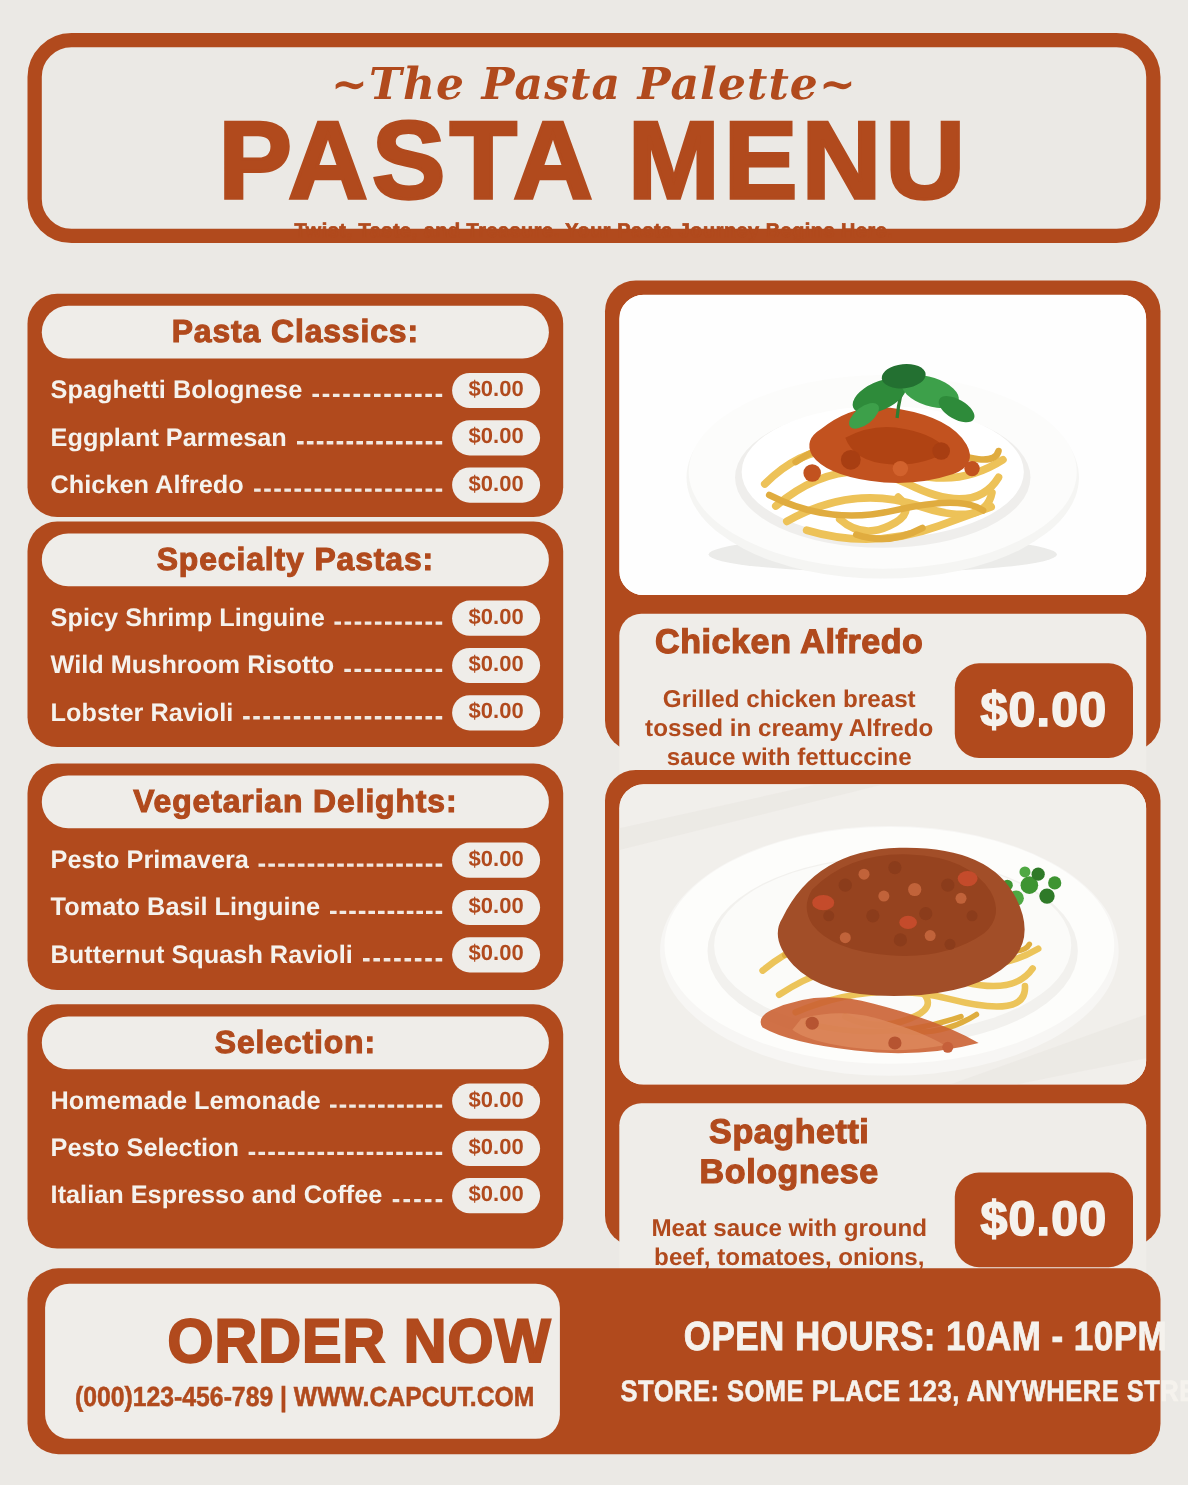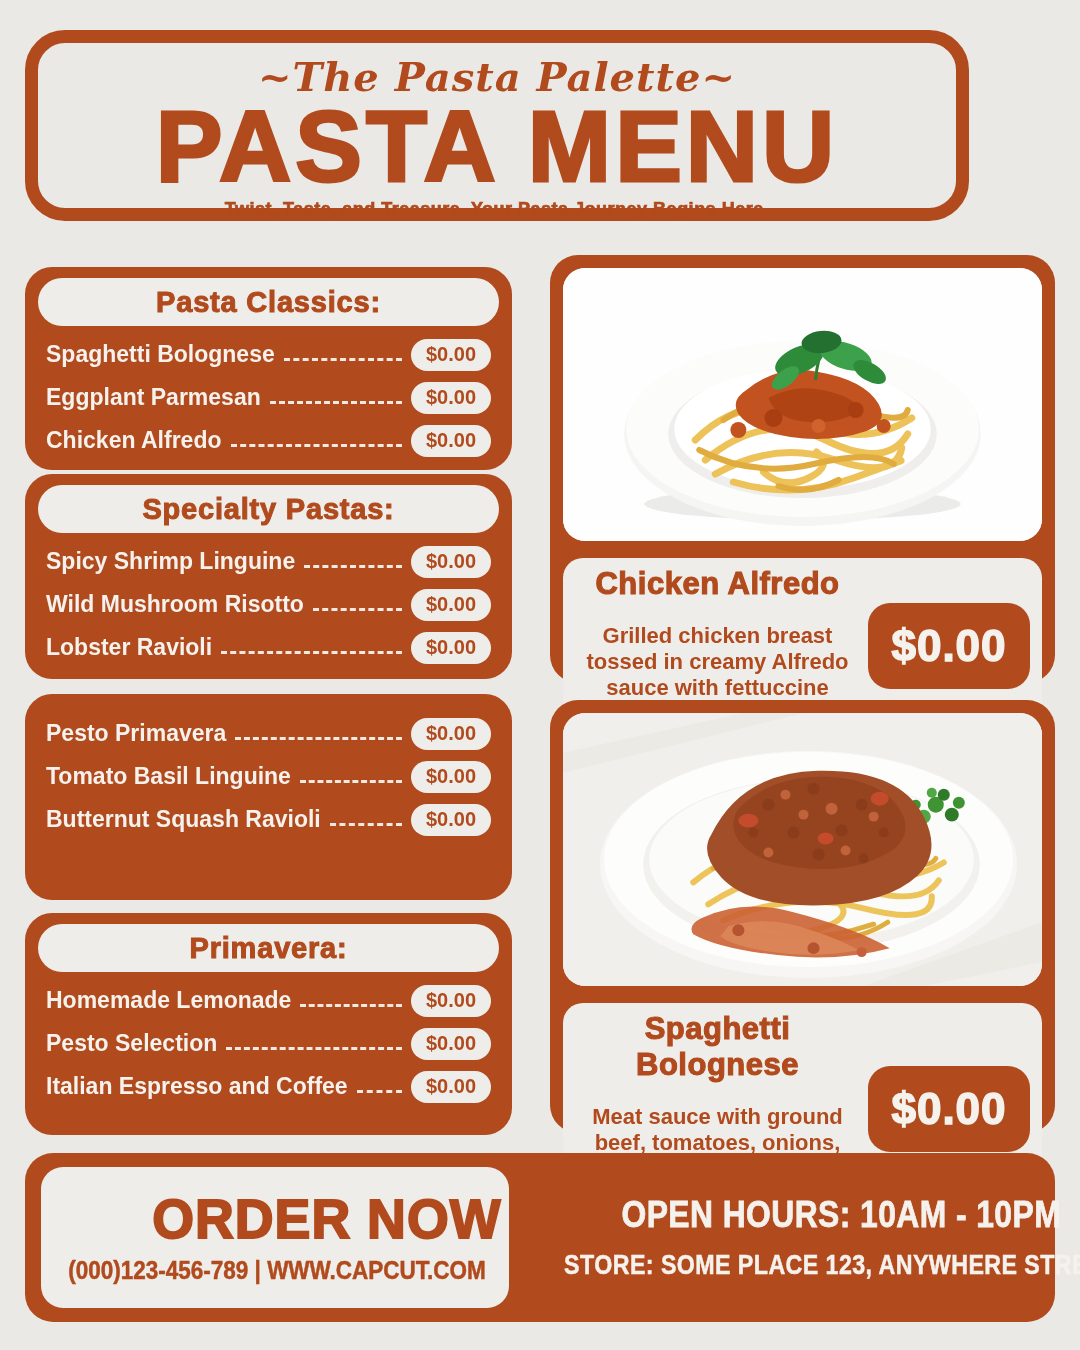--- a/index.html
+++ b/index.html
@@ -15,21 +15,21 @@
     position:relative;
     width:1080px;height:1350px;
     background:var(--bg);
     font-family:"Liberation Sans",sans-serif;
     overflow:hidden;
     margin:0 auto;
   }
 
   
   .hero{
-    position:absolute;left:25px;top:30px;width:944px;height:191px;
+    position:absolute;left:25px;top:30px;width:1030px;height:191px;
     border:13px solid var(--orange);
     border-radius:40px;
     background:var(--bg);
     text-align:center;
   }
   .brand{
     margin-top:10px;
     font-family:"DejaVu Serif",serif;
     font-style:italic;font-weight:bold;
     font-size:40px;color:var(--orange);
@@ -214,41 +214,42 @@
       </div>
       <div class="row">
         <span class="iname">Lobster Ravioli</span>
         <span class="leader"></span>
         <span class="ppill">$0.00</span>
       </div>
     </div>
   </section>
 
   <section class="panel s3">
+    <div class="pill">Vegetarian Delights:</div>
     <div class="rows">
       <div class="row">
         <span class="iname">Pesto Primavera</span>
         <span class="leader"></span>
         <span class="ppill">$0.00</span>
       </div>
       <div class="row">
         <span class="iname">Tomato Basil Linguine</span>
         <span class="leader"></span>
         <span class="ppill">$0.00</span>
       </div>
       <div class="row">
         <span class="iname">Butternut Squash Ravioli</span>
         <span class="leader"></span>
         <span class="ppill">$0.00</span>
       </div>
     </div>
   </section>
 
   <section class="panel s4">
-    <div class="pill">Primavera:</div>
+    <div class="pill">Selection:</div>
     <div class="rows">
       <div class="row">
         <span class="iname">Homemade Lemonade</span>
         <span class="leader"></span>
         <span class="ppill">$0.00</span>
       </div>
       <div class="row">
         <span class="iname">Pesto Selection</span>
         <span class="leader"></span>
         <span class="ppill">$0.00</span>

